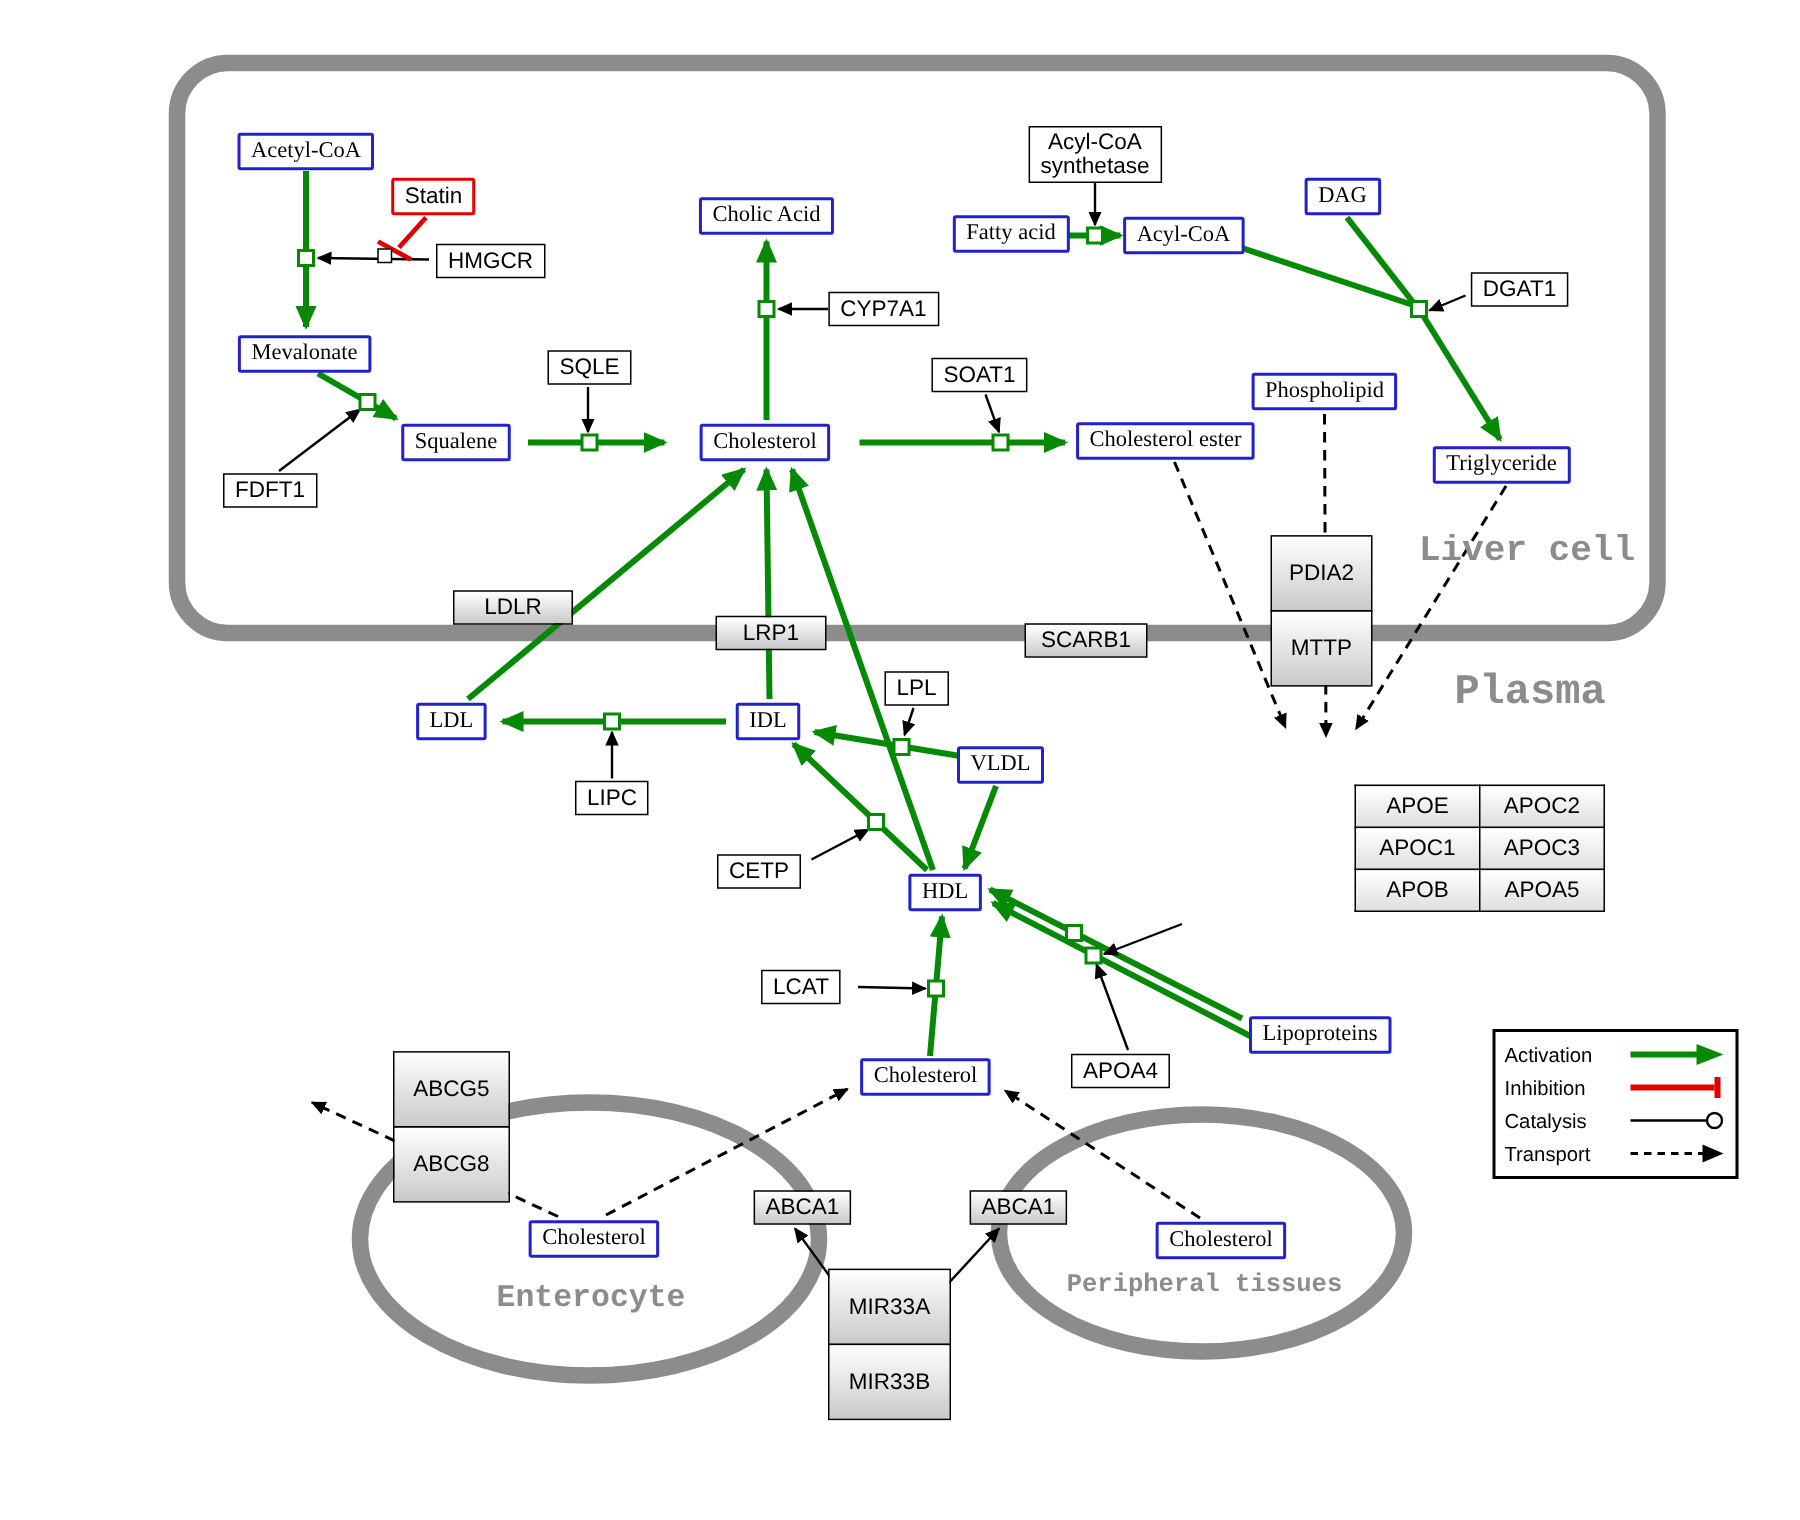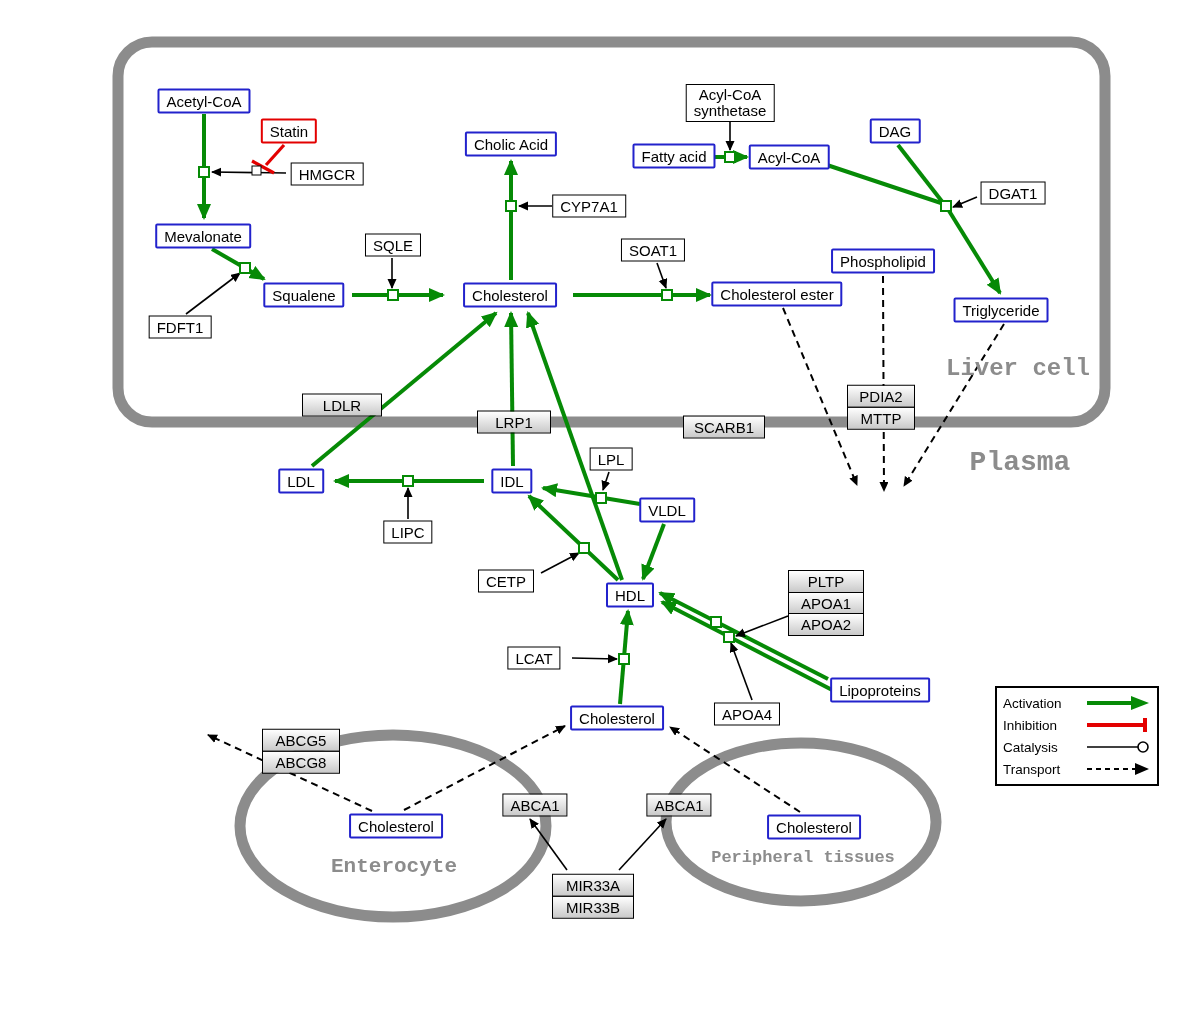--- a/index.html
+++ b/index.html
@@ -1,27 +1,27 @@
 <!DOCTYPE html>
 <html><head>
 <meta charset="utf-8">
 <style>
   html,body{margin:0;padding:0;background:#fff;}
   #stage{position:relative;width:1200px;height:1013px;background:#fff;overflow:hidden;
          font-family:"Liberation Sans",sans-serif;}
   #edges{position:absolute;left:0;top:0;z-index:1;}
   .b{position:absolute;transform:translate(-50%,-50%);white-space:nowrap;background:#fff;
      font:15px "Liberation Sans",sans-serif;padding:2px 7px;text-align:center;z-index:2;color:#000;}
-  .m{border:2.5px solid #2222cc;border-radius:2px;}
+  .m{border:2.5px solid #2222cc;border-radius:2px;font-family:Liberation Serif, serif;}
   .e{border:1.5px solid #000;}
   .r{border:2.5px solid #e30000;border-radius:2px;}
   .twoline{line-height:16px;}
   .stack{position:absolute;transform:translate(-50%,-50%);display:flex;flex-direction:column;z-index:2;}
   .cell{font:15px "Liberation Sans",sans-serif;background:linear-gradient(#ffffff,#c9c9c9);
-        border:1.5px solid #000;padding:2px 0;text-align:center;color:#000;}
+        border:1.5px solid #000;padding:16px 0;text-align:center;color:#000;}
   .cell+.cell{margin-top:-1.5px;}
   .w66{width:66px;}.w74{width:74px;}.w76{width:76px;}.w80{width:80px;}
   .gbox{background:linear-gradient(#ffffff,#c9c9c9);}
   .region{position:absolute;transform:translate(-50%,-50%);color:#8c8c8c;font-weight:bold;z-index:2;
           font-family:Liberation Mono, monospace;}
   #apo-table{position:absolute;left:903px;top:523px;border-collapse:collapse;z-index:2;}
   #apo-table td{width:80px;height:25px;border:1.5px solid #000;text-align:center;
         font:15px "Liberation Sans",sans-serif;background:linear-gradient(#ffffff,#dedede);}
   #legend{position:absolute;left:995px;top:686px;width:164px;height:100px;border:2.5px solid #000;
           background:#fff;z-index:2;display:flex;flex-direction:column;justify-content:space-around;
@@ -162,36 +162,47 @@
 
   <div class="b e gbox" style="left:342px;top:405px;width:64px">LDLR</div>
   <div class="b e gbox" style="left:514px;top:422px;width:58px">LRP1</div>
   <div class="b e gbox" style="left:724px;top:427px;width:66px">SCARB1</div>
 
   <div class="stack" style="left:881px;top:407px">
     <div class="cell w66">PDIA2</div>
     <div class="cell w66">MTTP</div>
   </div>
 
-  <div class="stack" style="left:826px;top:603px">
-    <div class="cell w74">PLTP</div>
-    <div class="cell w74">APOA1</div>
-    <div class="cell w74">APOA2</div>
-  </div>
 
   <div class="stack" style="left:301px;top:751px">
     <div class="cell w76">ABCG5</div>
     <div class="cell w76">ABCG8</div>
   </div>
 
   <div class="stack" style="left:593px;top:896px">
     <div class="cell w80">MIR33A</div>
     <div class="cell w80">MIR33B</div>
   </div>
 
+  <table id="apo-table">
+    <tbody>
+        <tr>
+      <td>APOE</td>
+      <td>APOC2</td>
+    </tr>
+    <tr>
+      <td>APOC1</td>
+      <td>APOC3</td>
+    </tr>
+    <tr>
+      <td>APOB</td>
+      <td>APOA5</td>
+    </tr>
+  </tbody>
+    </table>
 
   <div class="region" style="left:1018px;top:368px;font-size:24px">Liver cell</div>
   <div class="region" style="left:1020px;top:462px;font-size:28px">Plasma</div>
   <div class="region" style="left:394px;top:866px;font-size:21px">Enterocyte</div>
   <div class="region" style="left:803px;top:857px;font-size:17px">Peripheral tissues</div>
 
   <div id="legend">
     <div class="legrow">
       <span>Activation</span>
       <svg width="66" height="16">

